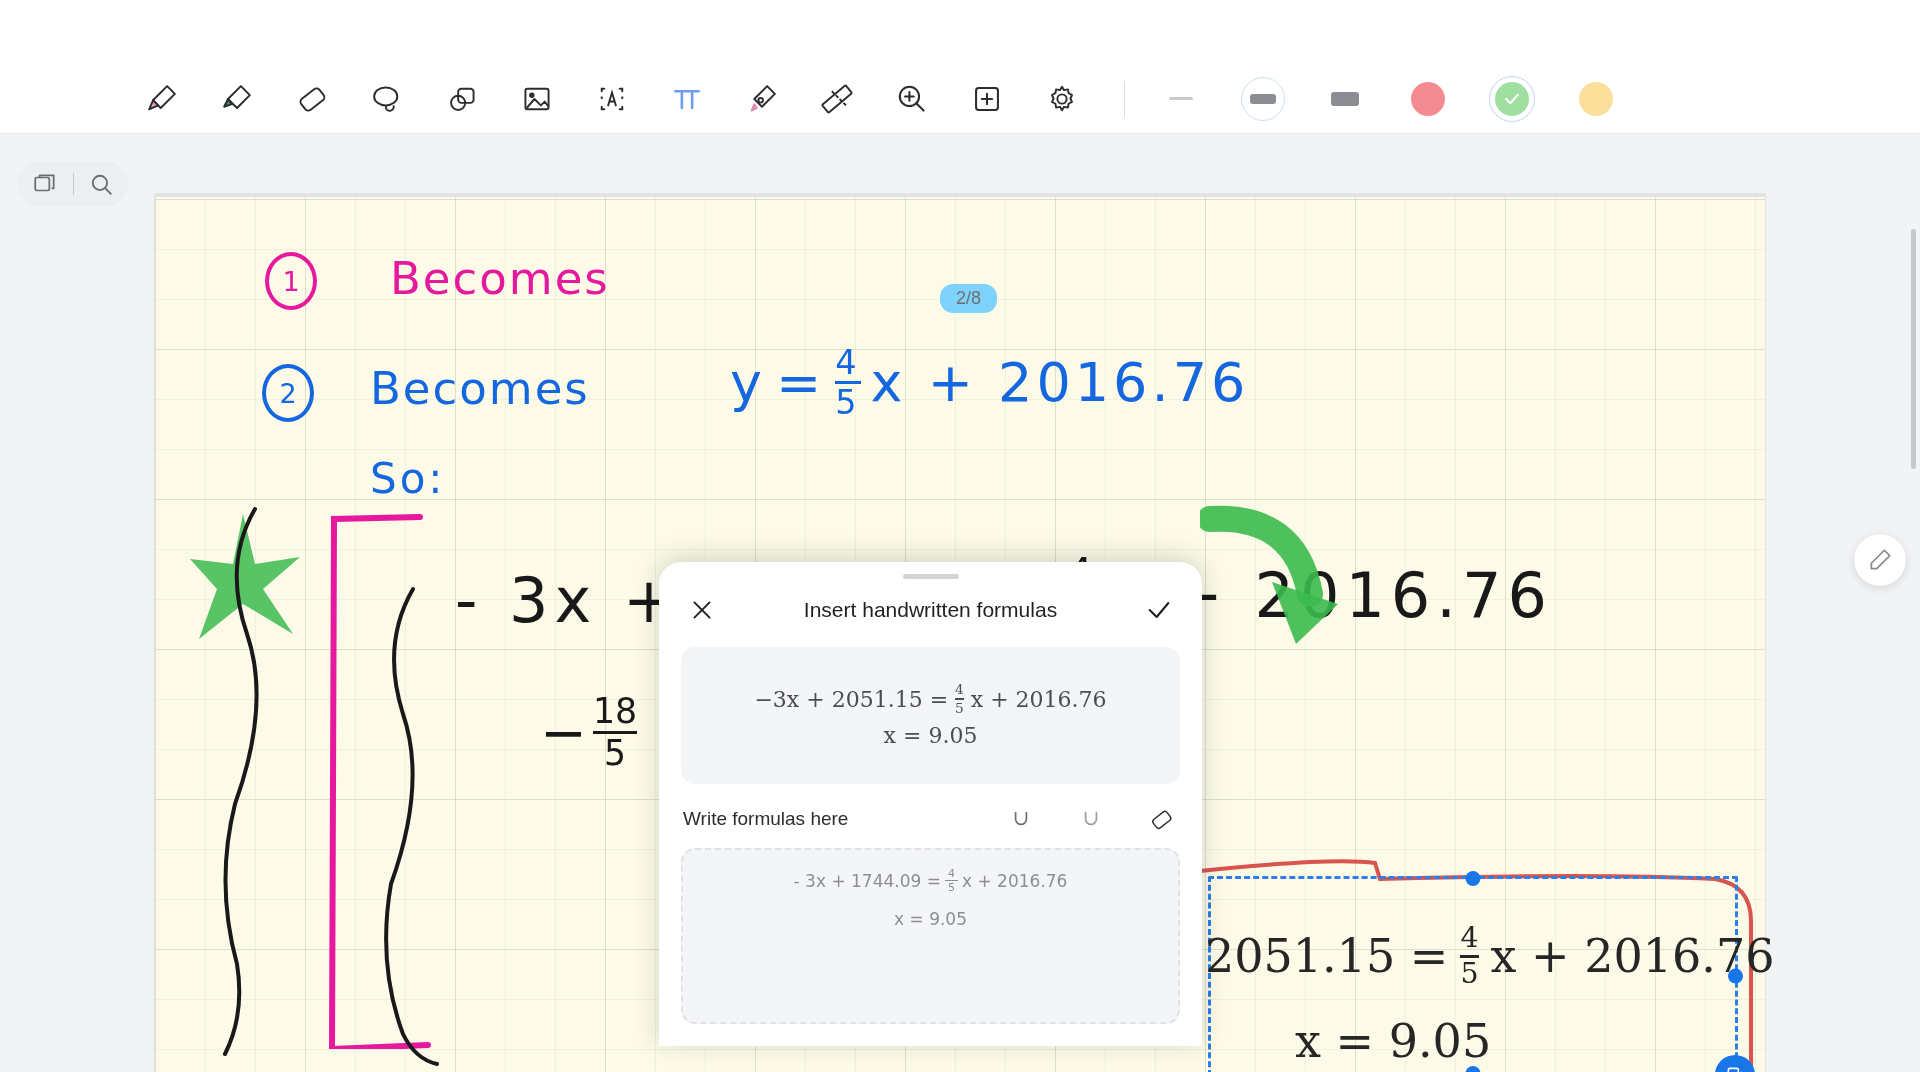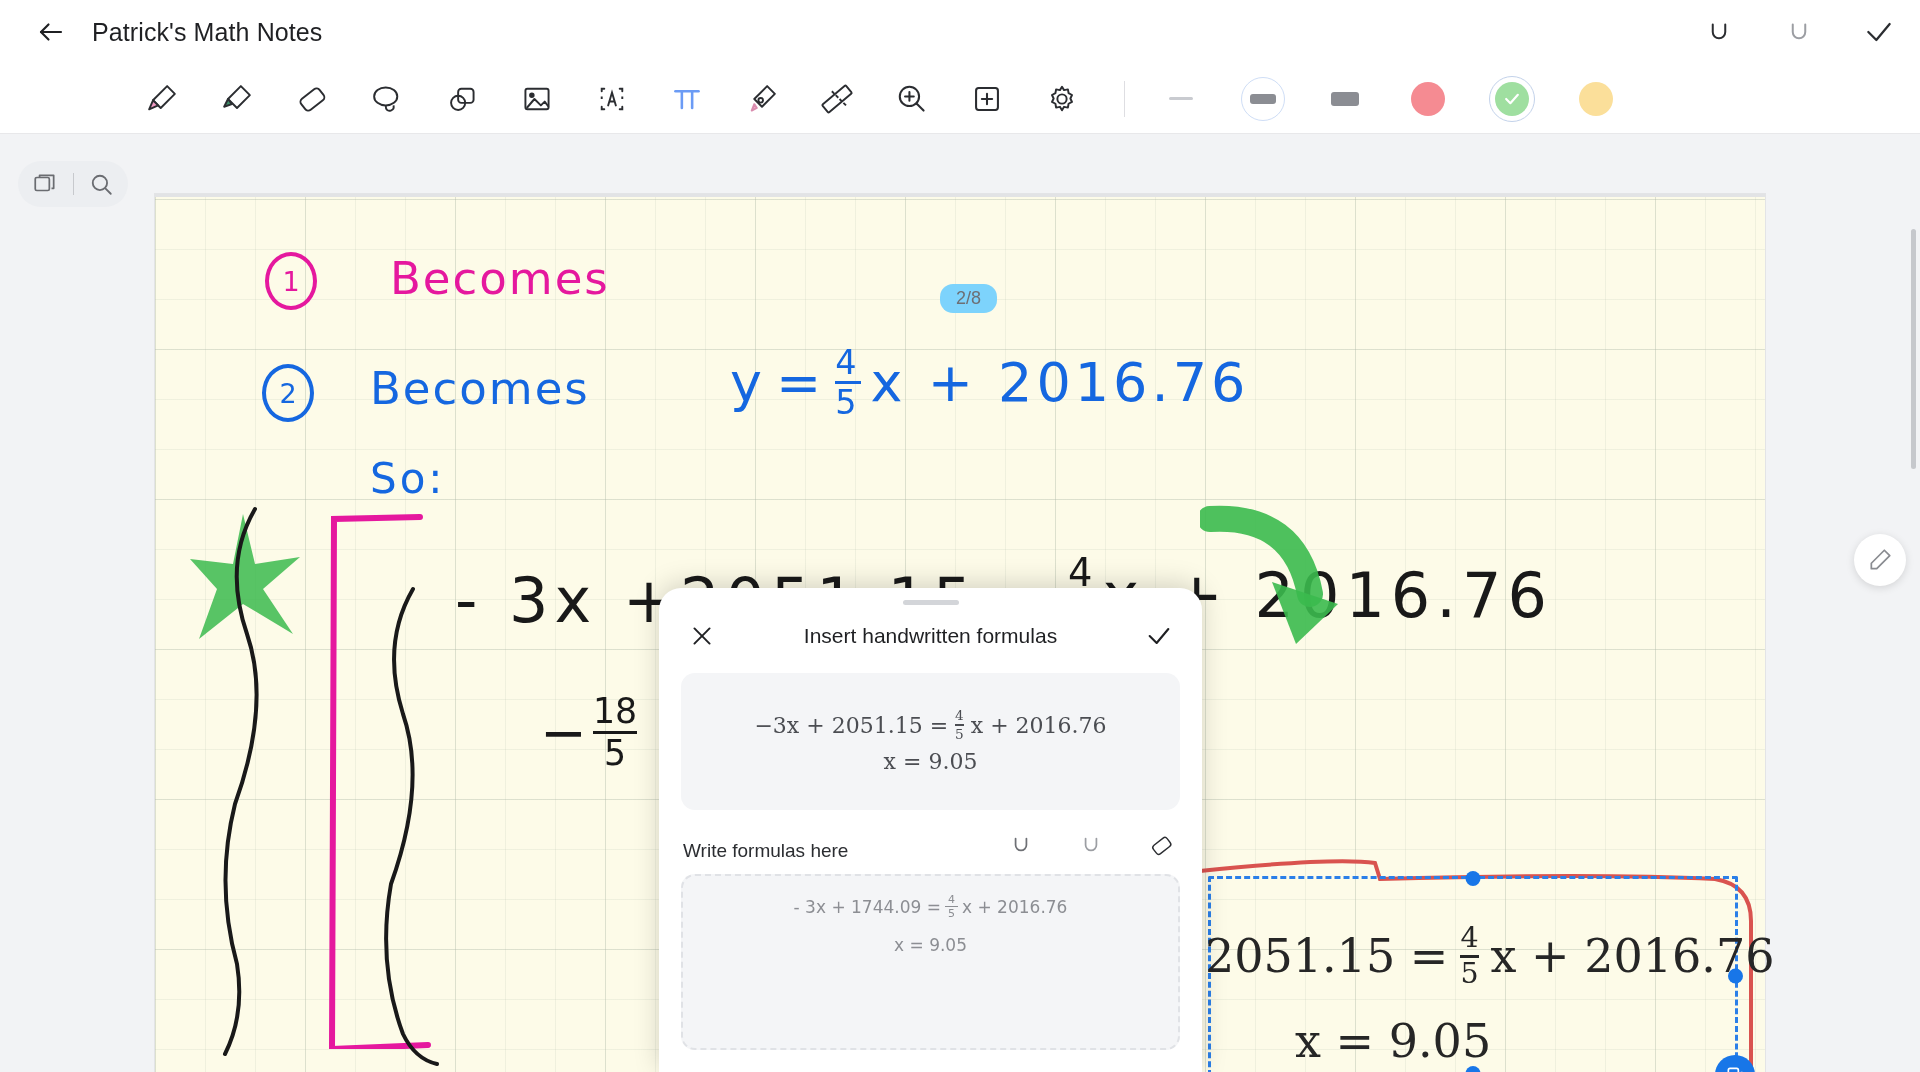--- a/index.html
+++ b/index.html
@@ -110,78 +110,52 @@
   .handle-r { right:-8px; top:50%; transform:translateY(-50%); }
   .sel-dup {
     position:absolute; right:-20px; bottom:-22px; width:40px; height:40px;
     background:#1876e8; border-radius:50%; display:flex; align-items:center; justify-content:center;
     cursor:pointer;
   }
   .math-serif { font-family:"DejaVu Serif", serif; color:#262626; }
 
   
   .dlg {
-    position:absolute; left:659px; top:588px; width:543px; height:484px;
+    position:absolute; left:659px; top:562px; width:543px; height:484px;
     background:#ffffff; border-radius:22px 22px 0 0;
     box-shadow:0 -4px 26px rgba(0,0,0,.17);
     overflow:hidden;
   }
   .dlg-grab { width:56px; height:5px; background:#d3d5d9; border-radius:3px; margin:12px auto 0; }
   .dlg-head { height:62px; display:flex; align-items:center; padding:0 26px; }
   .dlg-title { flex:1; text-align:center; font-size:21px; color:#1f2023; }
   .dlg-btn { width:34px; height:34px; display:flex; align-items:center; justify-content:center; cursor:pointer; }
   .preview {
     margin:6px 22px 0; height:137px; background:#f4f5f7; border-radius:14px;
     display:flex; flex-direction:column; align-items:center; justify-content:center; gap:8px;
   }
   .prev-line { font-family:"DejaVu Serif", serif; font-size:22px; color:#4b4d52; display:flex; align-items:center; gap:7px; }
-  .write-head { margin:18px 24px 12px; display:flex; align-items:flex-end; }
+  .write-head { margin:18px 24px 12px; display:flex; align-items:center; }
   .write-label { flex:1; font-size:19px; color:#2b2d31; }
   .write-icons { display:flex; align-items:center; gap:36px; }
   .write-area {
     margin:10px 22px 0; height:176px; background:#f4f5f7;
     border-radius:14px; border:2px dashed #e0e2e6;
     display:flex; flex-direction:column; align-items:center; justify-content:flex-start;
     padding-top:18px; gap:16px;
   }
   .ink-line { font-family:"DejaVu Sans", sans-serif; font-size:17px; color:#8c8e93; display:flex; align-items:center; gap:4px; }
   .ink-frac { display:inline-flex; flex-direction:column; align-items:center; line-height:1; font-size:11px; }
   .ink-frac .bar { width:13px; height:1.4px; background:#8c8e93; margin:1px 0; }
 </style>
 </head>
 <body>
 
 <div id="app">
 
-  <div class="titlebar">
-    <div class="back-btn">
-      <svg width="30" height="30" viewBox="0 0 24 24" fill="none" stroke="#1f2023" stroke-width="1.7" stroke-linecap="round" stroke-linejoin="round">
-        <line x1="20" y1="12" x2="4" y2="12"></line>
-          <polyline points="10,6 4,12 10,18"></polyline>
-      </svg>
-    </div>
-    <div class="doc-title">Patrick's Math Notes</div>
-    <div class="tb-right">
-      <div class="tb-icon">
-        <svg width="30" height="30" viewBox="0 0 24 24" fill="none" stroke="#2b2d31" stroke-width="1.6" stroke-linecap="round">
-          <path d="M7 6 v6 a5 5 0 0 0 10 0 V6"></path>
-        </svg>
-      </div>
-      <div class="tb-icon">
-        <svg width="30" height="30" viewBox="0 0 24 24" fill="none" stroke="#9c9ea3" stroke-width="1.6" stroke-linecap="round">
-          <path d="M17 6 v6 a5 5 0 0 1 -10 0 V6"></path>
-        </svg>
-      </div>
-      <div class="tb-icon">
-        <svg width="32" height="32" viewBox="0 0 24 24" fill="none" stroke="#2b2d31" stroke-width="1.7" stroke-linecap="round" stroke-linejoin="round">
-          <polyline points="4,12 10,18 20,6"></polyline>
-        </svg>
-      </div>
-    </div>
-  </div>
 
   <div class="toolbar">
     <div class="tools">
 
       <div class="tool">
         <svg width="36" height="36" viewBox="0 0 28 28" fill="none" stroke="#2b2d31" stroke-width="1.5" stroke-linejoin="round">
           <path d="M18 4 l6 6 -11 11 -6 -6 z"></path>
           <path d="M7 15 l-3 7 7 -3 z" fill="#f29ac4" stroke="#2b2d31"></path>
         </svg>
       </div>

